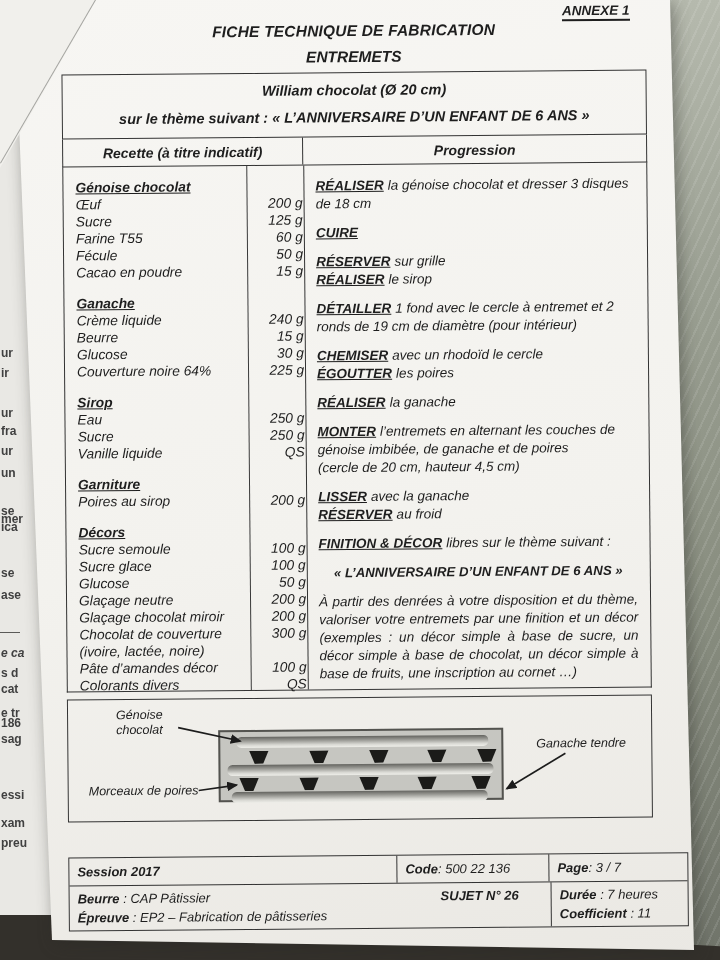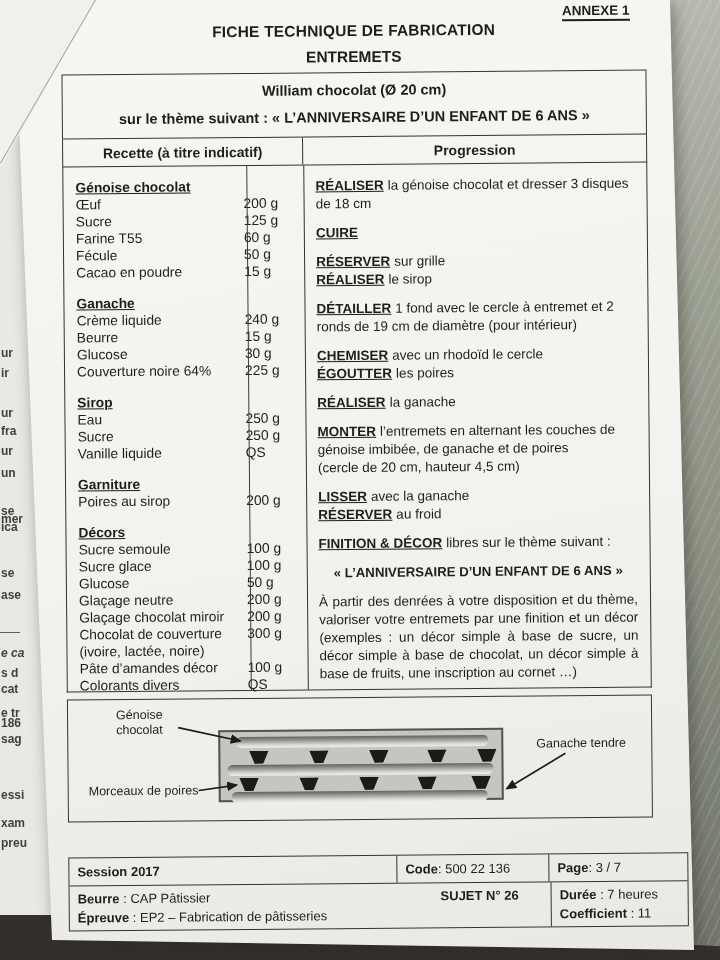--- a/index.html
+++ b/index.html
@@ -33,21 +33,21 @@
   .edge-line{position:absolute;left:0;top:632px;width:20px;border-top:1.5px solid #5a5a57;}
   .corner-overlay{
     position:absolute;left:0;top:0;width:100px;height:170px;background:#f1f0ec;
     clip-path:polygon(0 0,96px 0,0 168px);z-index:6;
   }
   .corner-line{
     position:absolute;left:0;top:163px;width:190px;border-top:1.6px solid #a5a5a1;
     transform:rotate(-59.8deg);transform-origin:0 0;z-index:6;
   }
   
-  .sheet-wrap{position:absolute;inset:0;filter:drop-shadow(3px 4px 8px rgba(40,40,35,.45));z-index:3;}
+  .sheet-wrap{position:absolute;inset:0;filter:drop-shadow(3px 4px 8px rgba(40,40,35,.45));z-index:3;font-style:italic;}
   .sheet{
     position:absolute;inset:0;
     background:linear-gradient(170deg,#f7f6f3 0%,#f3f2ee 55%,#eae8e3 100%);
     clip-path:polygon(14px 0,670px 0,694px 950px,52px 940px);
   }
   .content{position:absolute;inset:0;transform:rotate(-0.5deg);transform-origin:360px 480px;}
   
   .annexe{position:absolute;left:566px;top:5px;font-size:13.5px;font-weight:700;border-bottom:2px solid #1e1e1e;padding-bottom:1px;}
   .doc-title{position:absolute;left:65px;top:22px;width:585px;text-align:center;font-weight:700;font-size:15.5px;letter-spacing:.2px;}
   .doc-subtitle{position:absolute;left:65px;top:48px;width:585px;text-align:center;font-weight:700;font-size:15.5px;}
@@ -64,21 +64,21 @@
     border-left:1.6px solid #333;border-right:1.6px solid #333;border-bottom:1.6px solid #333;}
   .vline-cols{position:absolute;left:240px;top:0;height:100%;border-left:1.6px solid #333;}
   .qty-vline{position:absolute;left:183px;top:0;height:100%;border-left:1.3px solid #3a3a3a;}
   
   .recipe-col{position:absolute;left:0;top:0;width:240px;padding-top:12px;font-size:13.8px;line-height:17px;}
   .recipe-section{margin-top:14px;}
   .recipe-section:first-child{margin-top:0;}
   .recipe-section-title{font-weight:700;text-decoration:underline;padding-left:12px;}
   .recipe-row{display:flex;align-items:flex-start;}
   .recipe-name{width:180px;padding-left:12px;box-sizing:border-box;}
-  .recipe-qty{flex:1;padding-right:1px;}
+  .recipe-qty{flex:1;text-align:right;padding-right:1px;}
   
   .prog-col{position:absolute;left:242px;top:0;right:0;padding:12px 12px 0 10px;font-size:13.5px;line-height:18px;}
   .prog-step{margin-bottom:11px;}
   .verb{font-weight:700;text-decoration:underline;margin-right:4px;}
   .prog-theme{font-size:13.2px;font-weight:700;text-align:center;white-space:nowrap;margin-bottom:11px;}
   .prog-note{text-align:justify;}
   
   .diagram-box{position:absolute;left:65px;top:697px;width:585px;height:123px;border:1.6px solid #333;box-sizing:border-box;}
   .ganache-rect{position:absolute;left:150px;top:31px;width:285px;height:72px;background:#c6c6c1;border:2px solid #53534f;box-sizing:border-box;}
   .gbar{position:absolute;height:11px;border-radius:5px;

